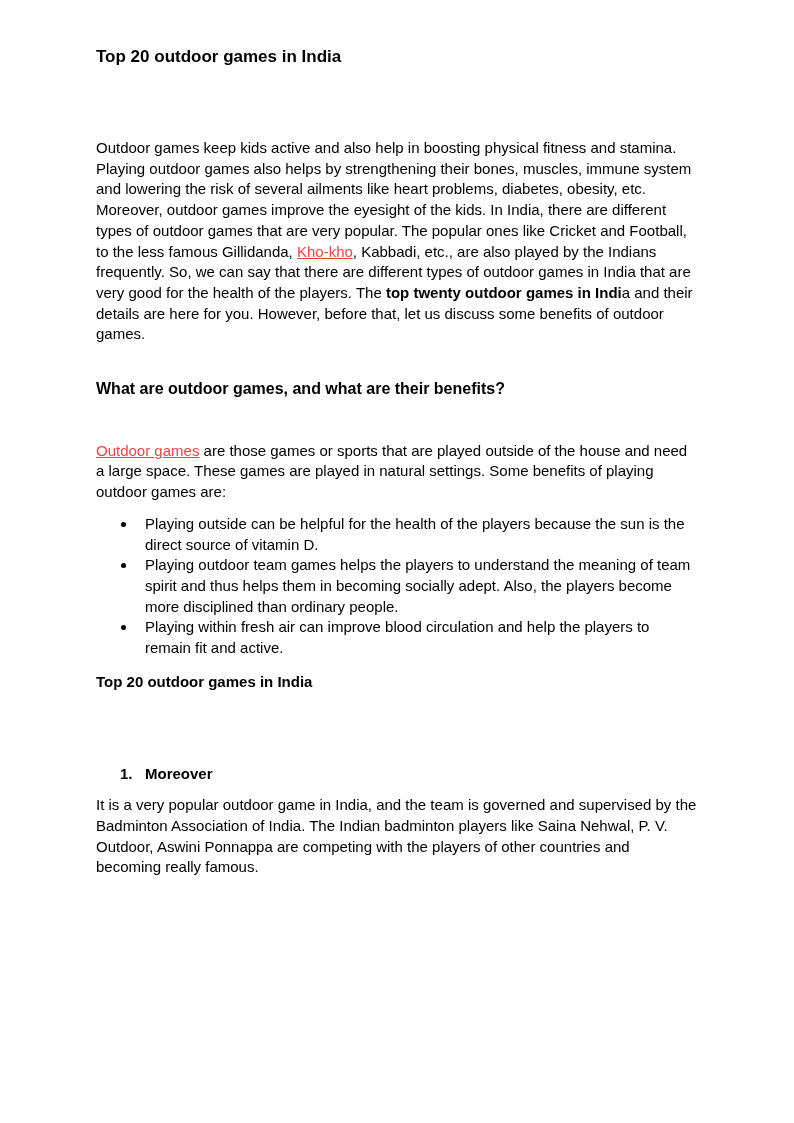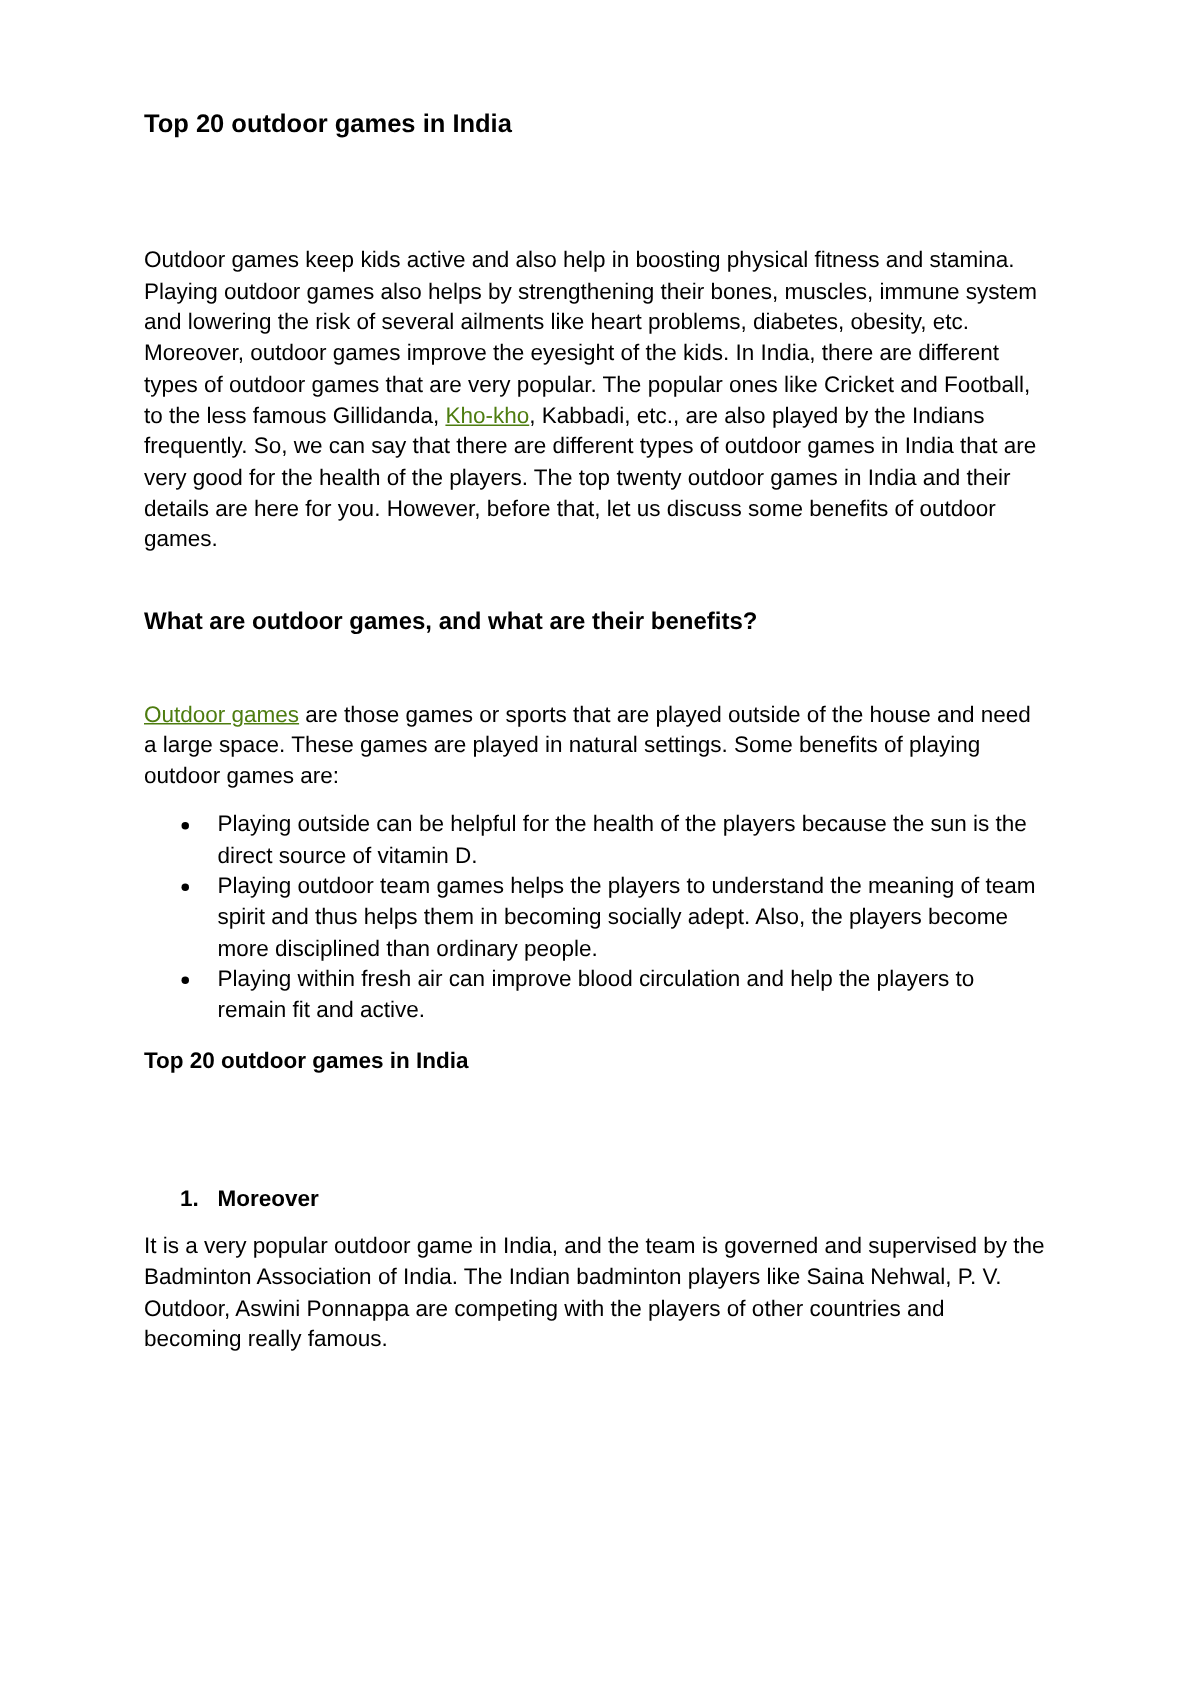--- a/index.html
+++ b/index.html
@@ -6,42 +6,42 @@
   html, body { background: #ffffff; }
   .page {
     width: 794px;
     height: 981px;
     margin: 0 auto;
     background: #ffffff;
     font-family: "Liberation Sans", "DejaVu Sans", sans-serif;
     font-size: 15px;
     line-height: 20.7px;
     color: #000000;
-    padding: 72px 96px 40px 96px;
+    padding: 46px 96px 40px 96px;
     overflow: hidden;
   }
   .doc-title {
     font-size: 17px;
     font-weight: bold;
     line-height: 22px;
     margin: 0 0 70px 0;
   }
   .para {
     margin: 0 0 34px 0;
   }
   .section-heading {
     font-size: 16px;
     font-weight: bold;
     margin: 0 0 41px 0;
   }
   .benefits-intro {
     margin: 0 0 11px 0;
   }
   .link {
-    color: #4d7c0f;
+    color: #ef4444;
     text-decoration: underline;
     cursor: pointer;
   }
   ul.benefits-list {
     list-style: none;
     margin: 0 4px 13px 0;
   }
   ul.benefits-list li {
     position: relative;
     padding-left: 49px;
@@ -66,21 +66,21 @@
     padding-left: 24px;
     margin: 0 0 10px 0;
   }
   .game-title .game-number {
     display: inline-block;
     width: 25px;
   }
   .game-desc {
     margin: 0 0 40px 0;
   }
-  strong { font-weight: normal; }
+  strong { font-weight: bold; }
 </style>
 </head>
 <body>
 
 <div class="page">
 
   <h1 class="doc-title">Top 20 outdoor games in India</h1>
 
   <p class="para"><span>Outdoor games keep kids active and also help in boosting physical fitness and stamina. Playing outdoor games also helps by strengthening their bones, muscles, immune system and lowering the risk of several ailments like heart problems, diabetes, obesity, etc. Moreover, outdoor games improve the eyesight of the kids. In India, there are different types of outdoor games that are very popular. The popular ones like Cricket and Football, to the less famous Gillidanda, </span><a href="#" class="link">Kho-kho</a><span>, Kabbadi, etc., are also played by the Indians frequently. So, we can say that there are different types of outdoor games in India that are very good for the health of the players. The </span><strong>top twenty outdoor games in Indi</strong><span>a and their details are here for you. However, before that, let us discuss some benefits of outdoor games.</span></p>
 

